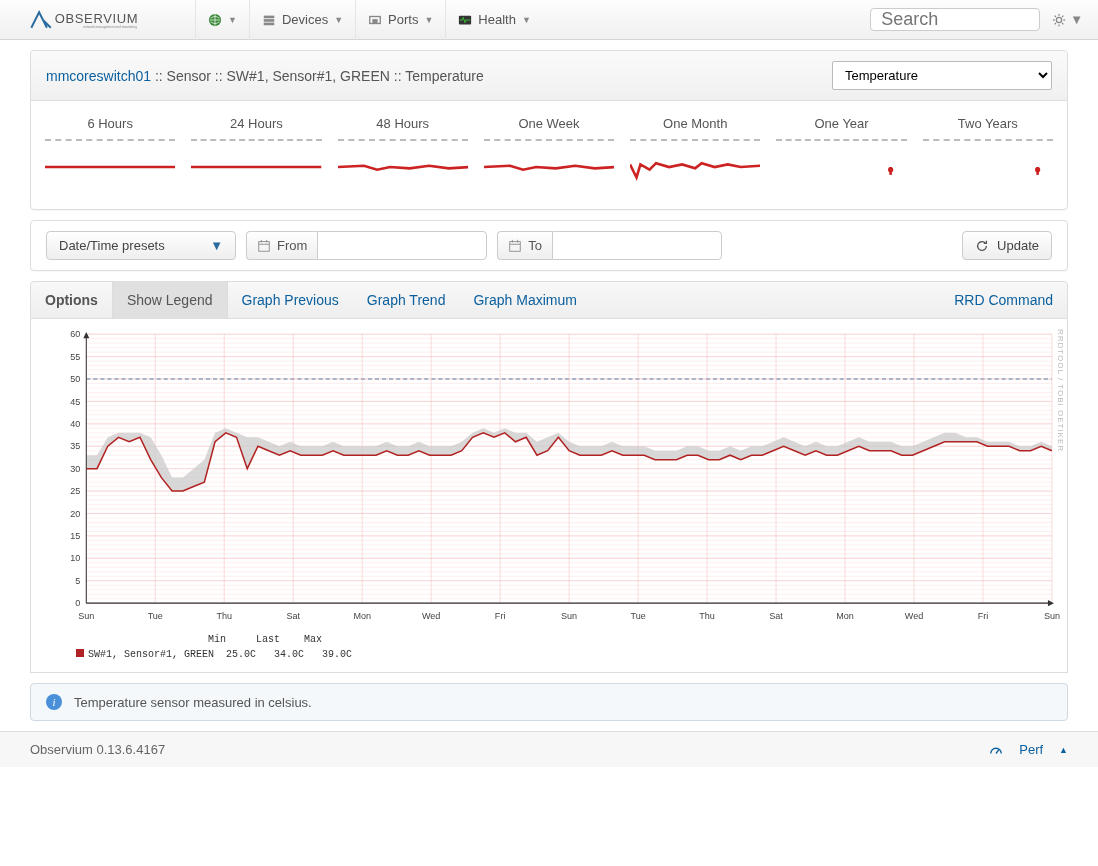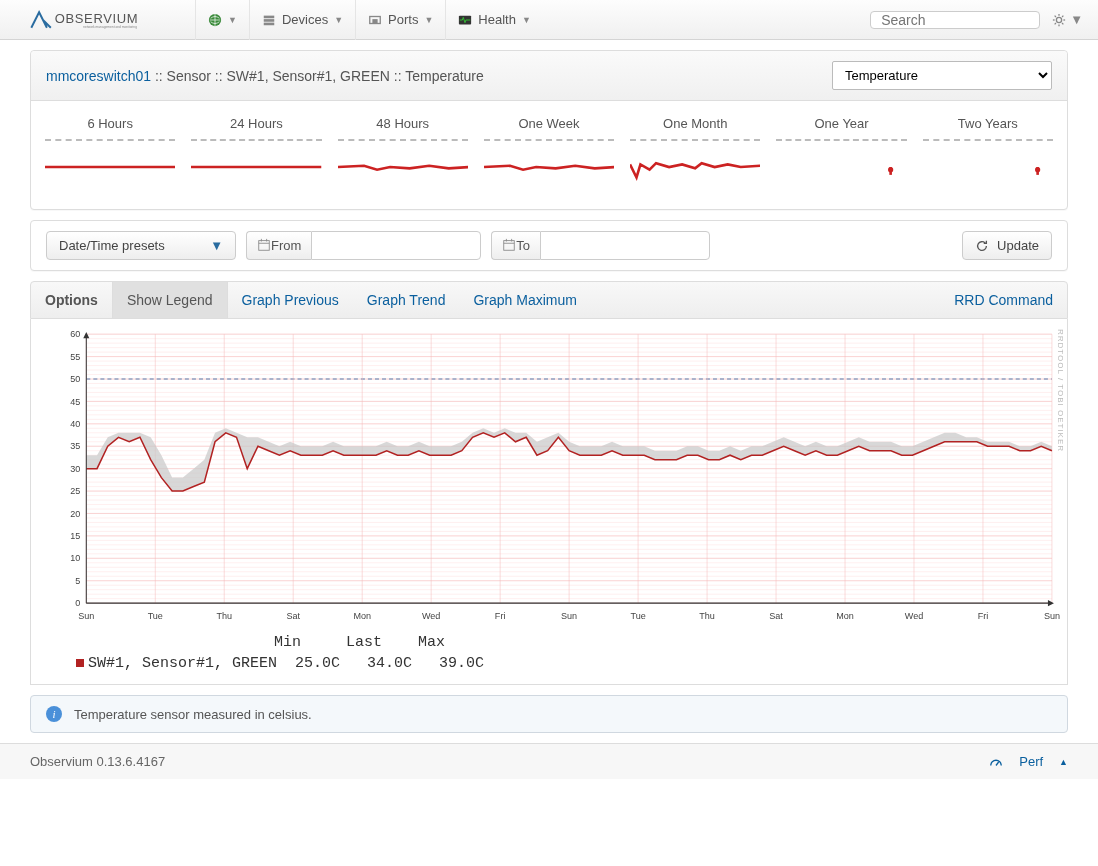--- a/index.html
+++ b/index.html
@@ -4,52 +4,52 @@
   <style>
     * { box-sizing: border-box; margin: 0; padding: 0; }
     body { font-family: -apple-system, "Helvetica Neue", Arial, sans-serif; font-size: 13px; color: #333; background: #fff; }
     
     .navbar { background: linear-gradient(#fdfdfd, #f0f0f0); border-bottom: 1px solid #d4d4d4; height: 40px; display: flex; align-items: center; padding: 0 15px; }
     .navbar .logo { display: flex; align-items: center; margin-right: 20px; }
     .navbar .logo svg { height: 26px; }
     .nav-item { padding: 10px 12px; color: #555; cursor: pointer; display: flex; align-items: center; gap: 6px; border-left: 1px solid #e5e5e5; height: 40px; }
     .nav-item .caret { font-size: 9px; color: #888; }
     .nav-spacer { flex: 1; }
-    .search-input { border: 1px solid #ccc; border-radius: 4px; padding: 0 10px; width: 170px; font-size: 14px; color: #999; }
+    .search-input { border: 1px solid #ccc; border-radius: 4px; padding: 0 10px; width: 170px; font-size: 18px; color: #999; }
     .gear-dd { margin-left: 12px; color: #888; cursor: pointer; display: flex; align-items: center; gap: 4px; }
     
     .content { padding: 10px 30px; }
     
     .panel { border: 1px solid #ddd; border-radius: 4px; margin-bottom: 10px; background: #fff; box-shadow: 0 1px 1px rgba(0,0,0,0.03); }
     .panel-hdr { background: linear-gradient(#fafafa, #f0f0f0); border-bottom: 1px solid #ddd; padding: 10px 15px; display: flex; align-items: center; border-radius: 4px 4px 0 0; justify-content: flex-end; }
     .breadcrumb { flex: 1; font-size: 14px; color: #555; }
     .breadcrumb a { color: #0a5f9e; text-decoration: none; }
     .select { border: 1px solid #bbb; padding: 5px 8px; background: #fff; width: 220px; font-size: 13px; border-radius: 2px; }
     
     .thumbs { display: flex; padding: 15px 10px 30px; gap: 8px; }
     .thumb { flex: 1; text-align: center; }
     .thumb-title { font-size: 13px; color: #555; margin-bottom: 8px; }
     .thumb-graph { height: 40px; border-top: 2px dashed #bbb; position: relative; margin: 0 4px; }
     .spark { position: absolute; inset: 0; }
     
     .dt-row { padding: 10px 15px; display: flex; align-items: center; gap: 10px; }
     .btn { background: linear-gradient(#fff, #eee); border: 1px solid #ccc; border-radius: 4px; padding: 6px 12px; font-size: 13px; color: #444; cursor: pointer; display: inline-flex; align-items: center; gap: 8px; }
     .input-group { display: flex; }
-    .input-addon { background: linear-gradient(#fff, #eee); border: 1px solid #ccc; border-right: none; padding: 6px 10px; border-radius: 4px 0 0 4px; display: flex; align-items: flex-start; color: #555; }
+    .input-addon { background: linear-gradient(#fff, #eee); border: 1px solid #ccc; border-right: none; padding: 6px 10px; border-radius: 4px 0 0 4px; display: flex; align-items: flex-end; gap: 6px; color: #555; }
     .input-field { border: 1px solid #ccc; padding: 6px 10px; width: 170px; border-radius: 0 4px 4px 0; }
     
     .tabs { background: linear-gradient(#f8f8f8, #eee); border: 1px solid #ddd; border-radius: 4px 4px 0 0; display: flex; align-items: center; padding: 0; }
     .tab { padding: 10px 14px; color: #0a5f9e; cursor: pointer; font-size: 14px; }
     .tab.muted { color: #555; font-weight: bold; }
     .tab.active { background: #e0e0e0; color: #555; border-left: 1px solid #ddd; border-right: 1px solid #ddd; }
     .tabs .spacer { flex: 1; }
     
     .graph-area { border: 1px solid #ddd; border-top: none; padding: 10px 5px; background: #fff; }
     .graph { width: 100%; height: 300px; }
-    .legend-row { font-family: "Courier New", monospace; font-size: 15px; color: #333; padding: 2px 40px; }
+    .legend-row { font-family: "Courier New", monospace; font-size: 10px; color: #333; padding: 2px 40px; }
     
     .info-box { border: 1px solid #d0d8e0; background: #f4f8fb; border-radius: 4px; padding: 10px 15px; margin-top: 10px; display: flex; align-items: center; gap: 12px; color: #555; }
     .info-icon { width: 16px; height: 16px; border-radius: 50%; background: #4a90d9; color: #fff; display: inline-flex; align-items: center; justify-content: center; font-size: 11px; font-style: italic; font-family: Georgia, serif; }
     
     .footer { border-top: 1px solid #ddd; background: #f7f7f7; padding: 10px 30px; display: flex; align-items: center; color: #666; }
     .footer .spacer { flex: 1; }
     .footer .perf { color: #0a5f9e; cursor: pointer; display: flex; align-items: center; gap: 16px; }
     
     .icon-sm { width: 14px; height: 14px; display: inline-block; vertical-align: middle; }
     .rrd-watermark { position: absolute; right: 2px; top: 10px; font-size: 8px; color: #bbb; writing-mode: vertical-rl; letter-spacing: 1px; }

